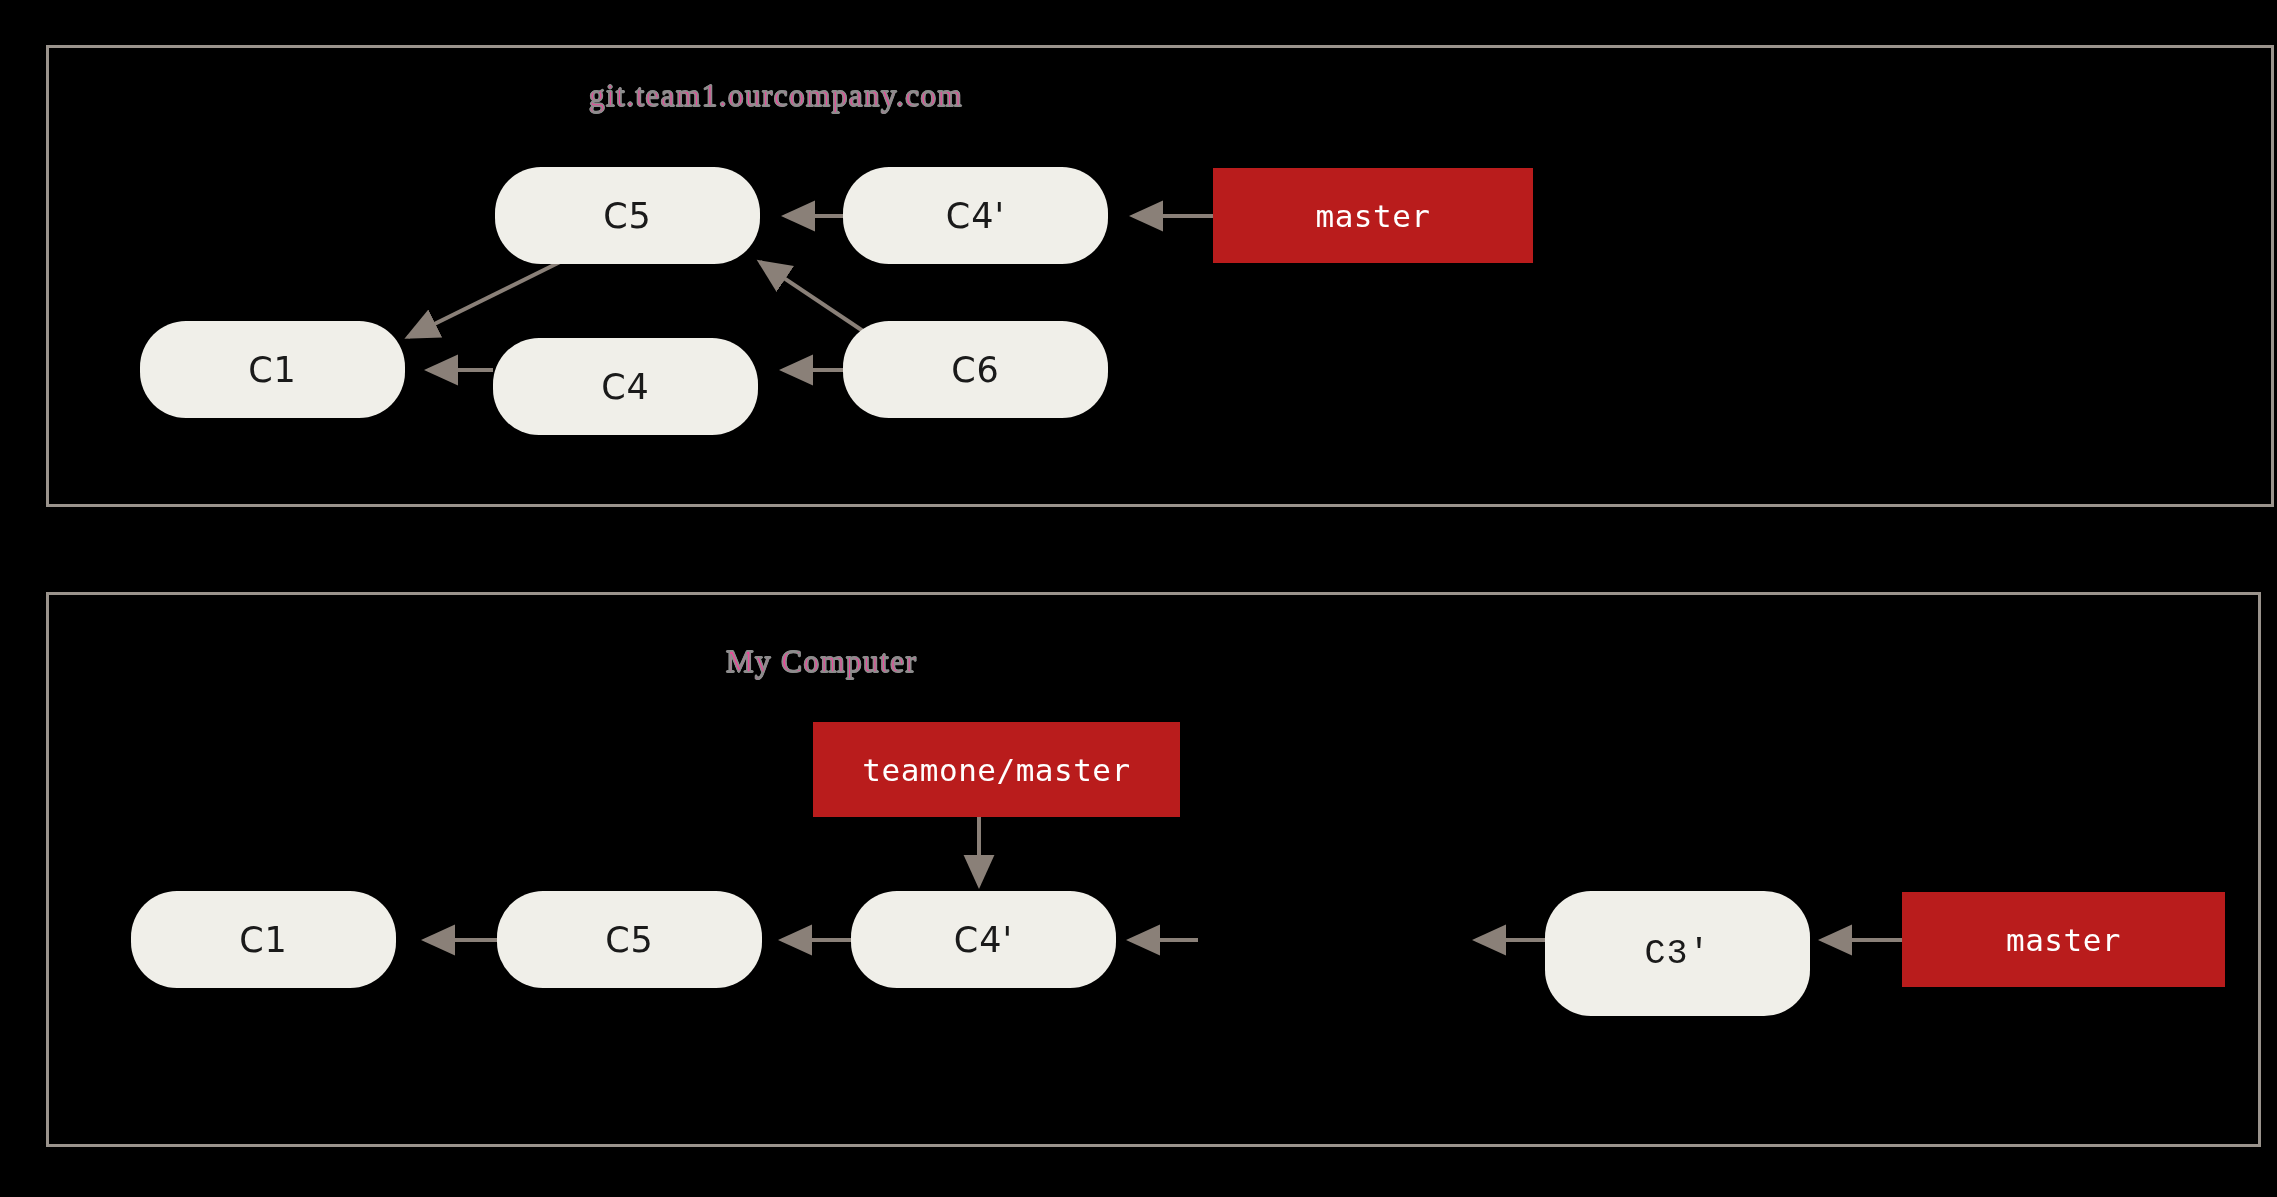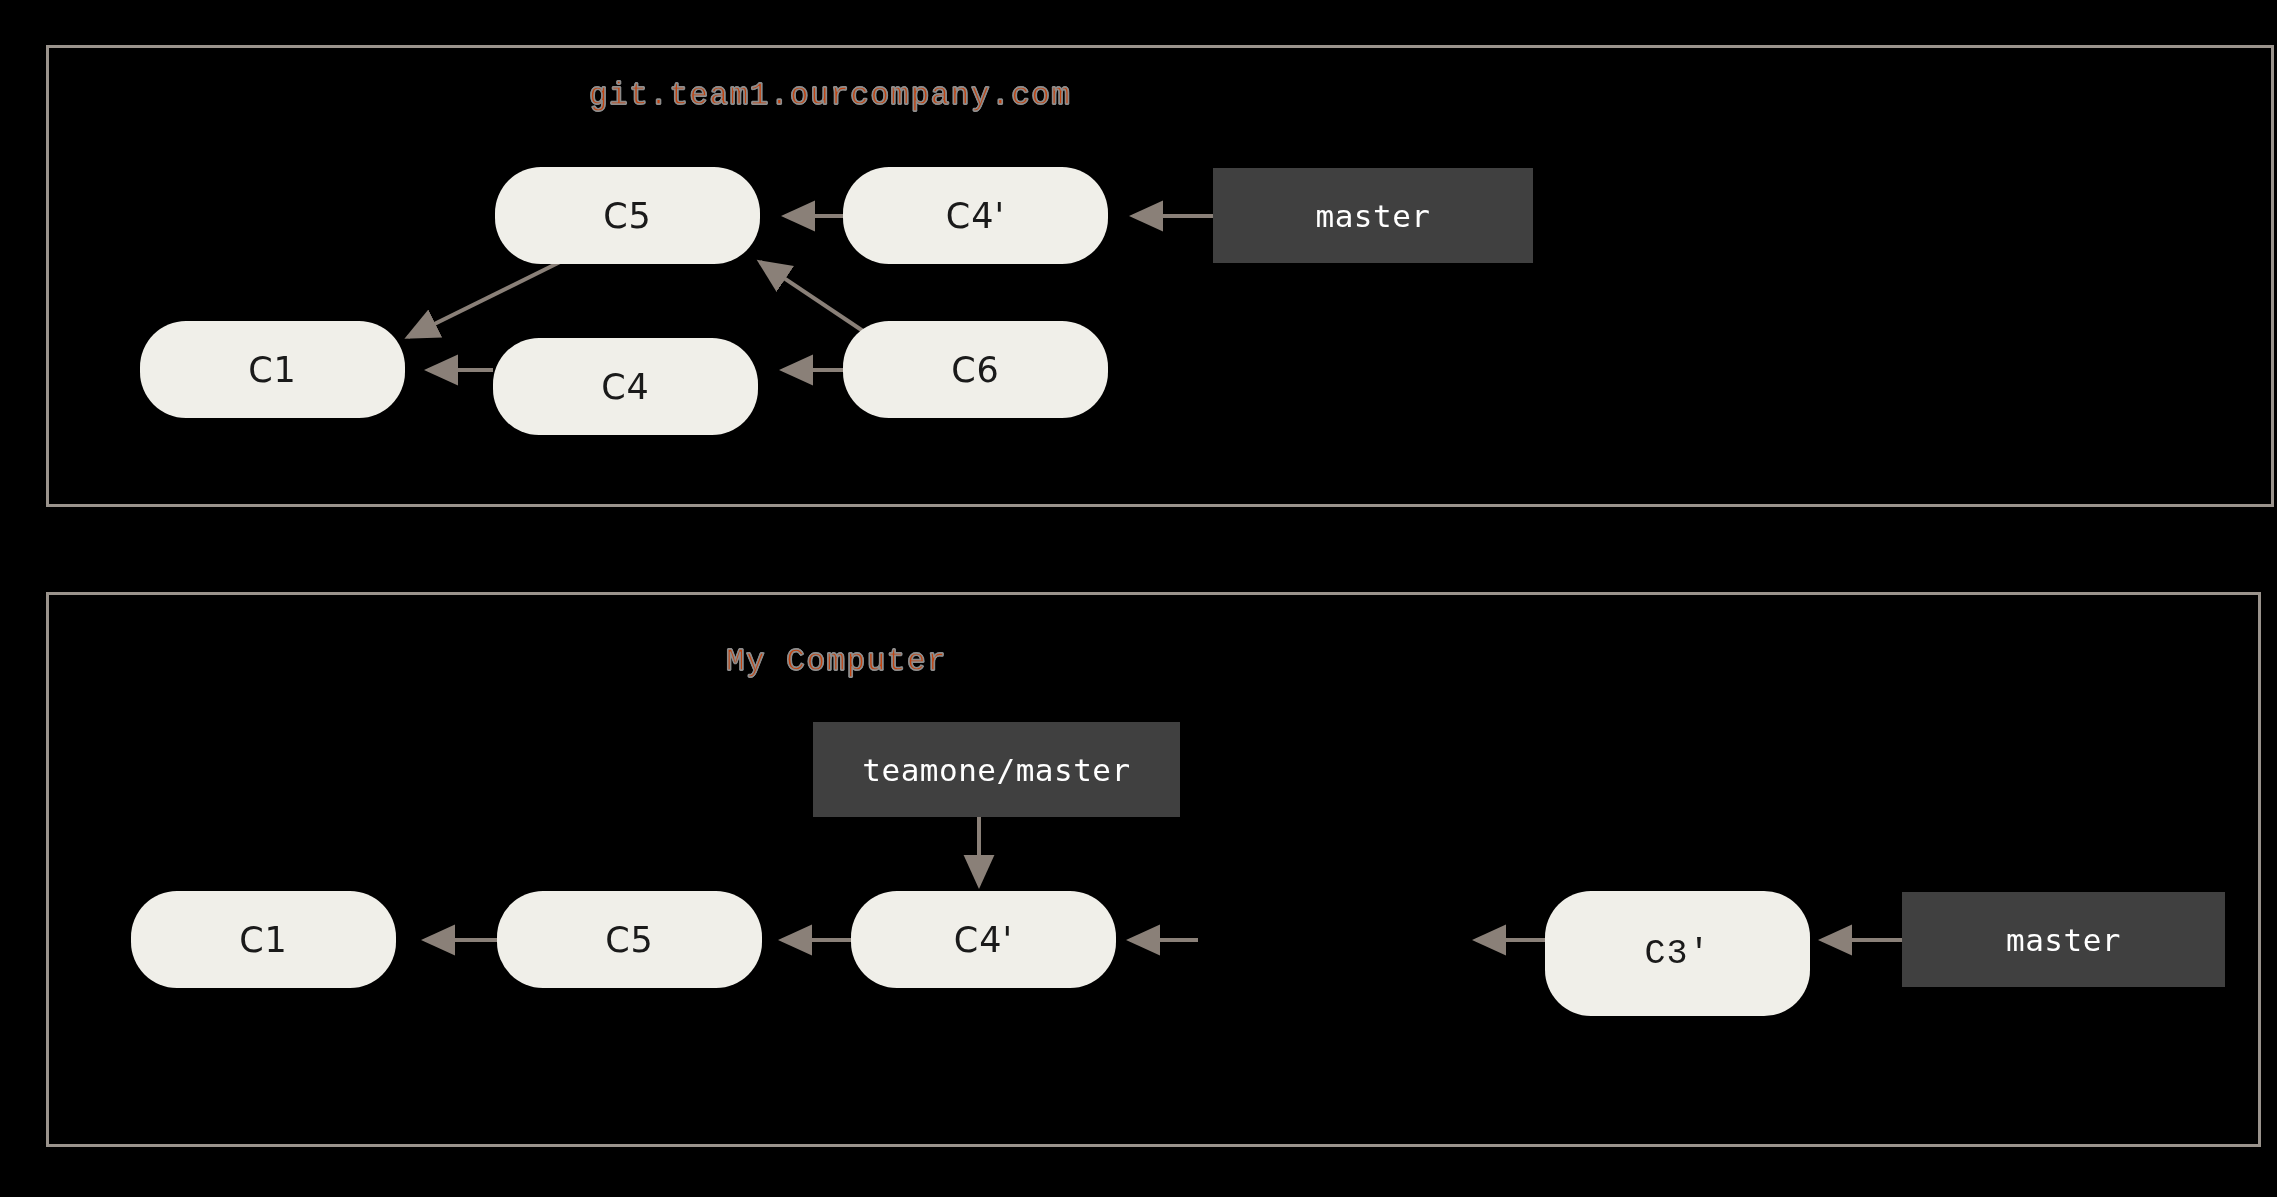--- a/index.html
+++ b/index.html
@@ -25,24 +25,24 @@
     border: 3px solid #9a938c;
     background: #000000;
     box-sizing: border-box;
   }
   #panel-remote { left: 46px;  top: 45px;  width: 2228px; height: 462px; }
   #panel-local  { left: 46px;  top: 592px; width: 2215px; height: 555px; }
 
   
   .panel-title {
     position: absolute;
-    font-family: Liberation Mono, monospace;
+    font-family: Liberation Serif, serif;
     font-size: 31px;
     letter-spacing: 1.5px;
-    color: #c2410c;
+    color: #ec4899;
     -webkit-text-stroke: 1.3px #8d8d8d;
     text-shadow:
       -1px  0   #8d8d8d,
        1px  0   #8d8d8d,
        0   -1px #8d8d8d,
        0    1px #8d8d8d;
     white-space: nowrap;
     user-select: none;
   }
   #title-remote { left: 589px; top: 78px; }
@@ -60,21 +60,21 @@
     color: #1a1a1a;
     font-family: "DejaVu Sans", sans-serif;
     font-size: 35px;
     letter-spacing: 1px;
     user-select: none;
   }
 
   
   .ref-label {
     position: absolute;
-    background: #404040;
+    background: #b91c1c;
     display: flex;
     align-items: center;
     justify-content: center;
     box-sizing: border-box;
     color: #ffffff;
     font-family: "DejaVu Sans Mono", monospace;
     font-size: 31px;
     letter-spacing: 0.5px;
     user-select: none;
   }

